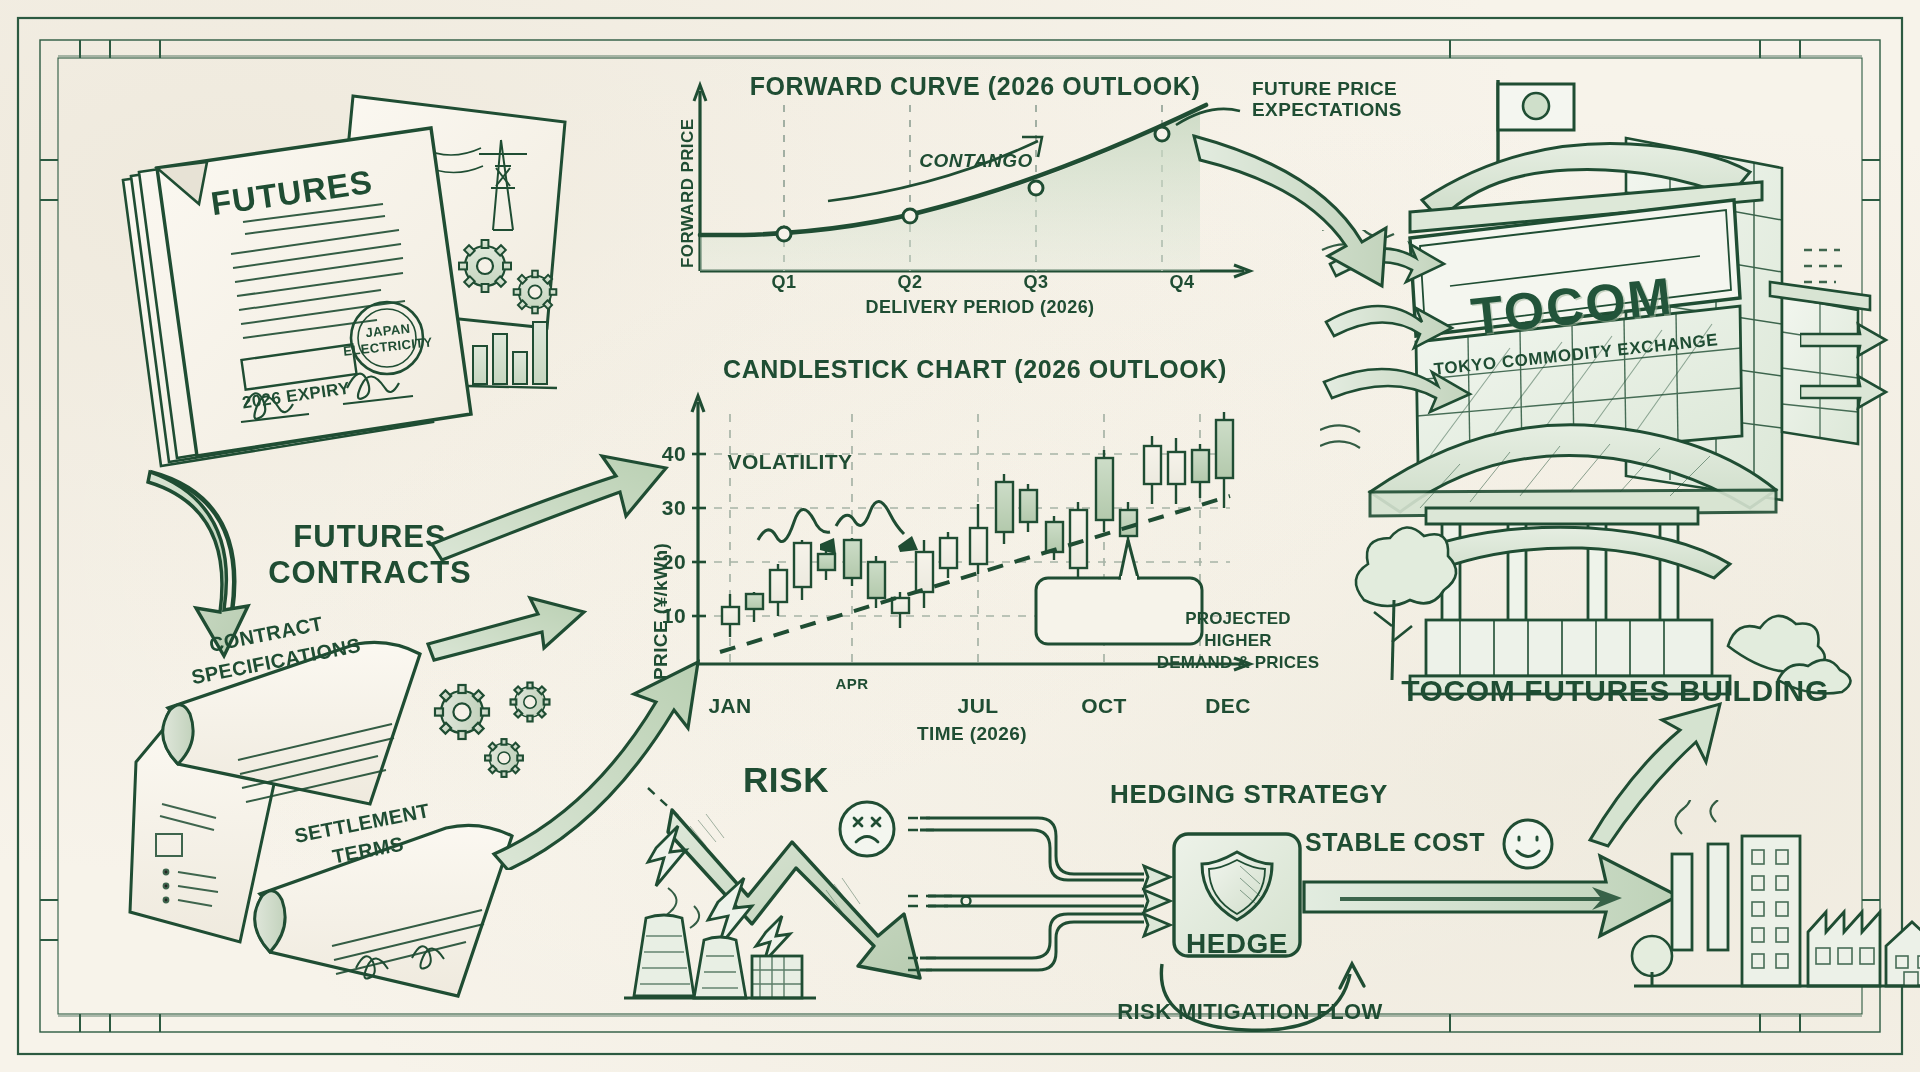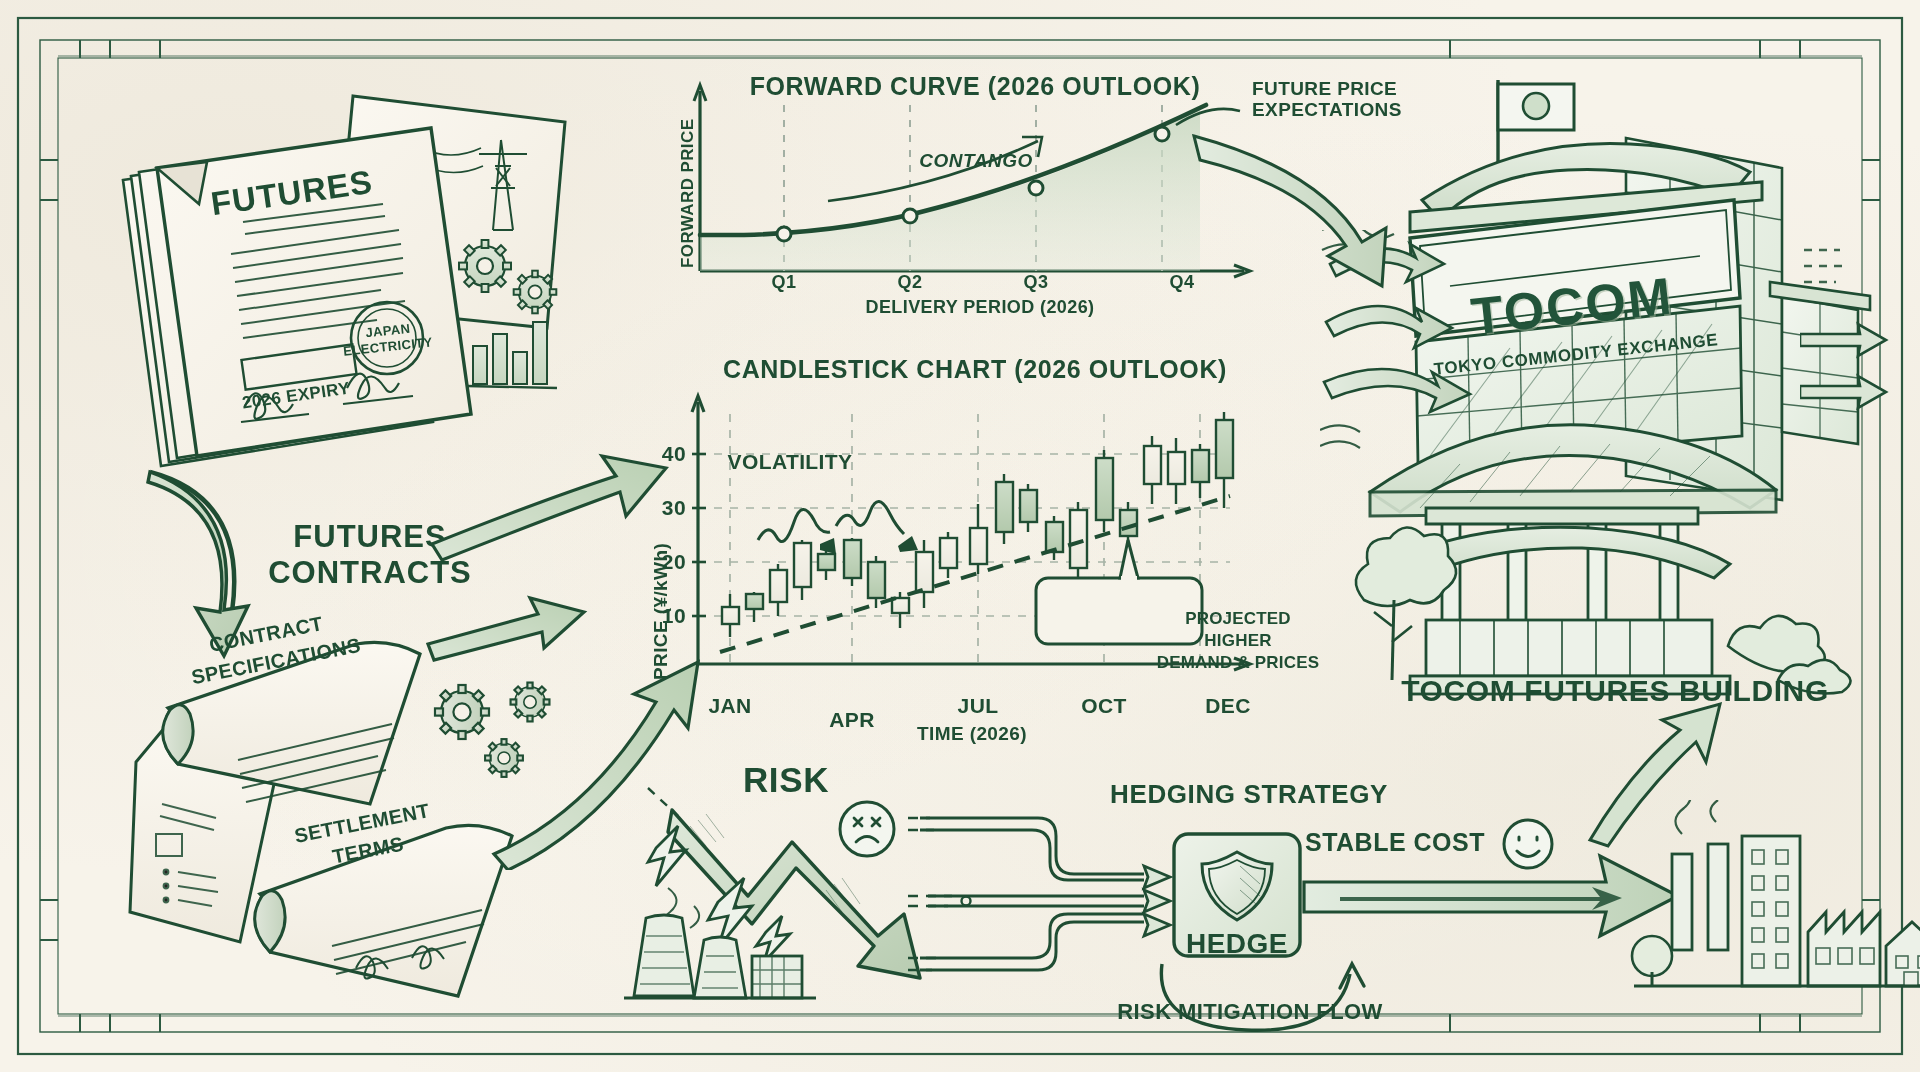--- a/index.html
+++ b/index.html
@@ -511,21 +511,21 @@
   <div class="lbl c" style="left:975px;top:355px;font-size:25px;letter-spacing:.6px;">CANDLESTICK CHART (2026 OUTLOOK)</div>
   <div class="lbl" style="left:650px;top:680px;font-size:19px;transform:rotate(-90deg);transform-origin:left top;">PRICE (¥/kWh)</div>
   <div class="lbl c" style="left:972px;top:723px;font-size:19px;">TIME (2026)</div>
 
   <div class="lbl r" style="left:650px;top:604px;width:36px;font-size:21px;">10</div>
   <div class="lbl r" style="left:650px;top:550px;width:36px;font-size:21px;">20</div>
   <div class="lbl r" style="left:650px;top:496px;width:36px;font-size:21px;">30</div>
   <div class="lbl r" style="left:650px;top:442px;width:36px;font-size:21px;">40</div>
 
   <div class="lbl c" style="left:730px;top:694px;font-size:21px;">JAN</div>
-  <div class="lbl c" style="left:852px;top:708px;font-size:21px;">APR</div>
+  <div class="lbl c" style="left:852px;top:676px;font-size:15px;">APR</div>
   <div class="lbl c" style="left:978px;top:694px;font-size:21px;">JUL</div>
   <div class="lbl c" style="left:1104px;top:694px;font-size:21px;">OCT</div>
   <div class="lbl c" style="left:1228px;top:694px;font-size:21px;">DEC</div>
 
   <div class="lbl c" style="left:790px;top:450px;font-size:21px;letter-spacing:.4px;">VOLATILITY</div>
 
   <div class="lbl c" style="left:1238px;top:576px;font-size:17px;line-height:1.28;letter-spacing:.2px;margin-top:32px;">PROJECTED
 HIGHER
 DEMAND &amp; PRICES</div>
 

